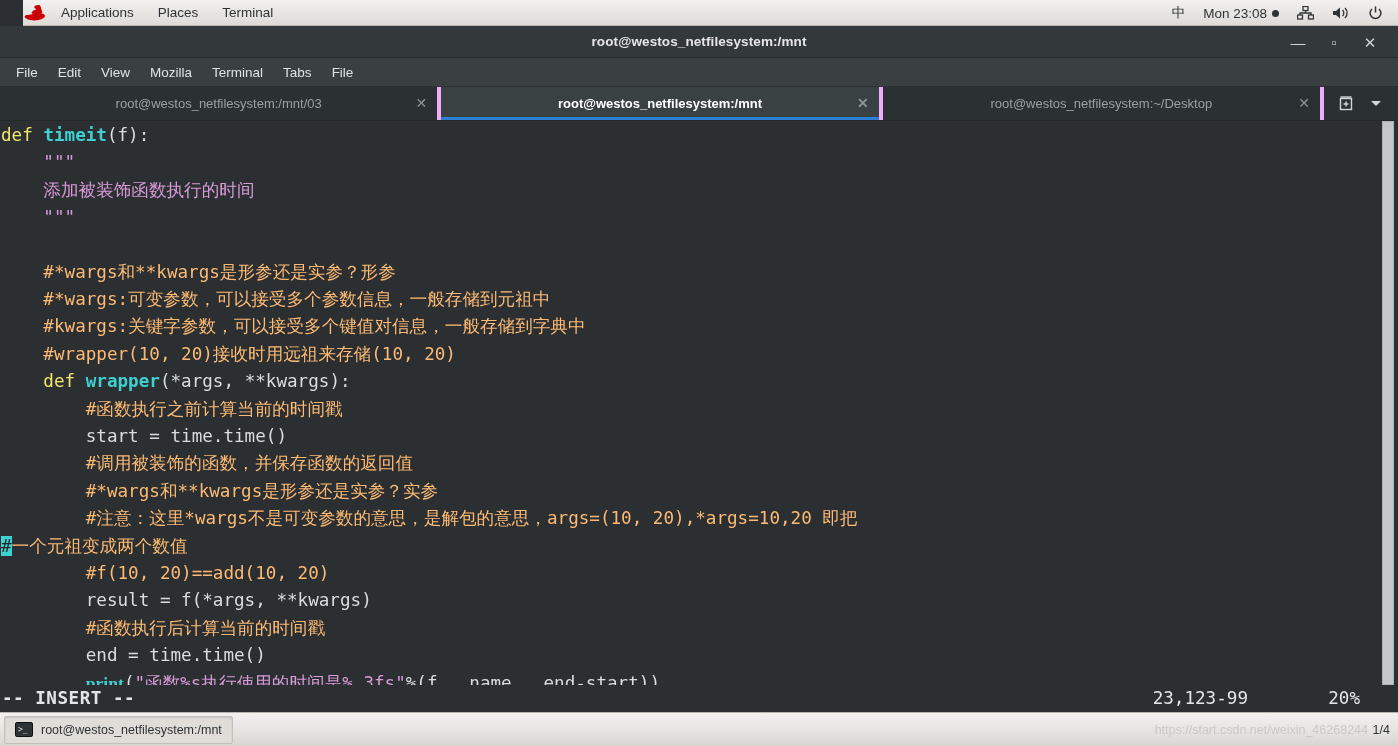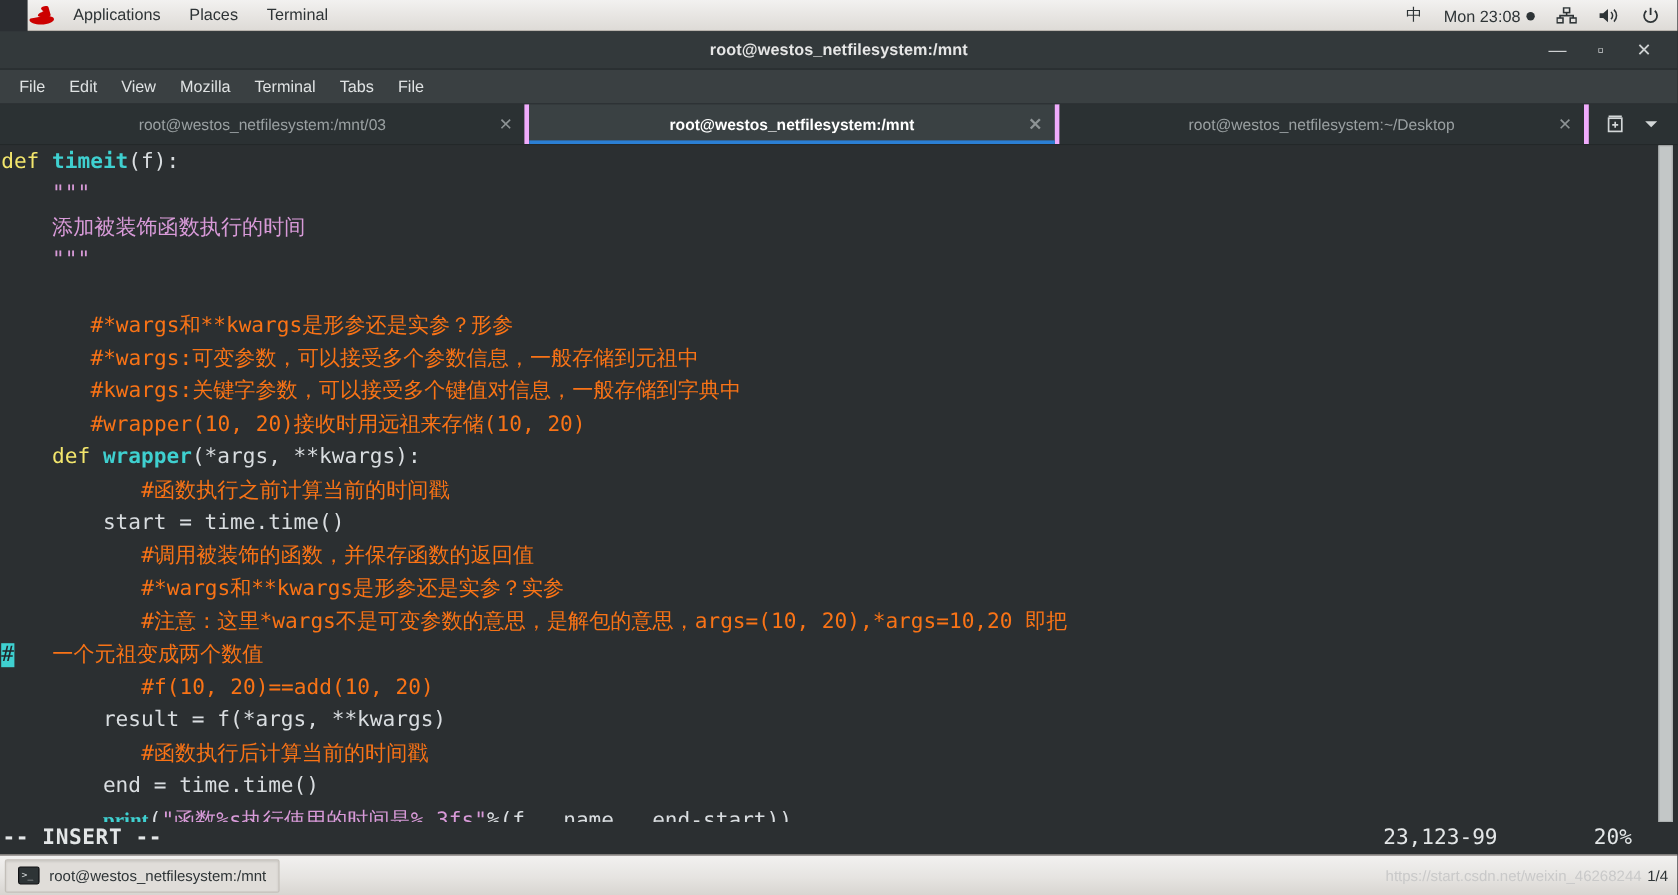--- a/index.html
+++ b/index.html
@@ -112,21 +112,21 @@
     font-size: 17.6px;
     line-height: 27.4px;
     padding: 1px 0 0 0;
     white-space: pre;
     color: #d6dadb;
   }
   .ln { height: 27.4px; padding-left: 1px; }
   .kw       { color: #f2e56c; }        
   .fname    { color: #3fd0d0; font-weight: bold; }
   .plain    { color: #d9dde0; }
-  .comment  { color: #f97316; padding-left: 32px; }
+  .comment  { color: #fdba74; }
   .doc      { color: #d89ad8; }
   .str      { color: #d89ad8; }
   .builtin  { color: #3fd0d0; font-weight: bold; font-family: Liberation Serif, serif; }
   .cursor   { background: #3fd0d0; color: #21262a; }
 
   
   .statusline {
     height: 28px;
     background: #2b2f31;
     color: #e3e6e7;

